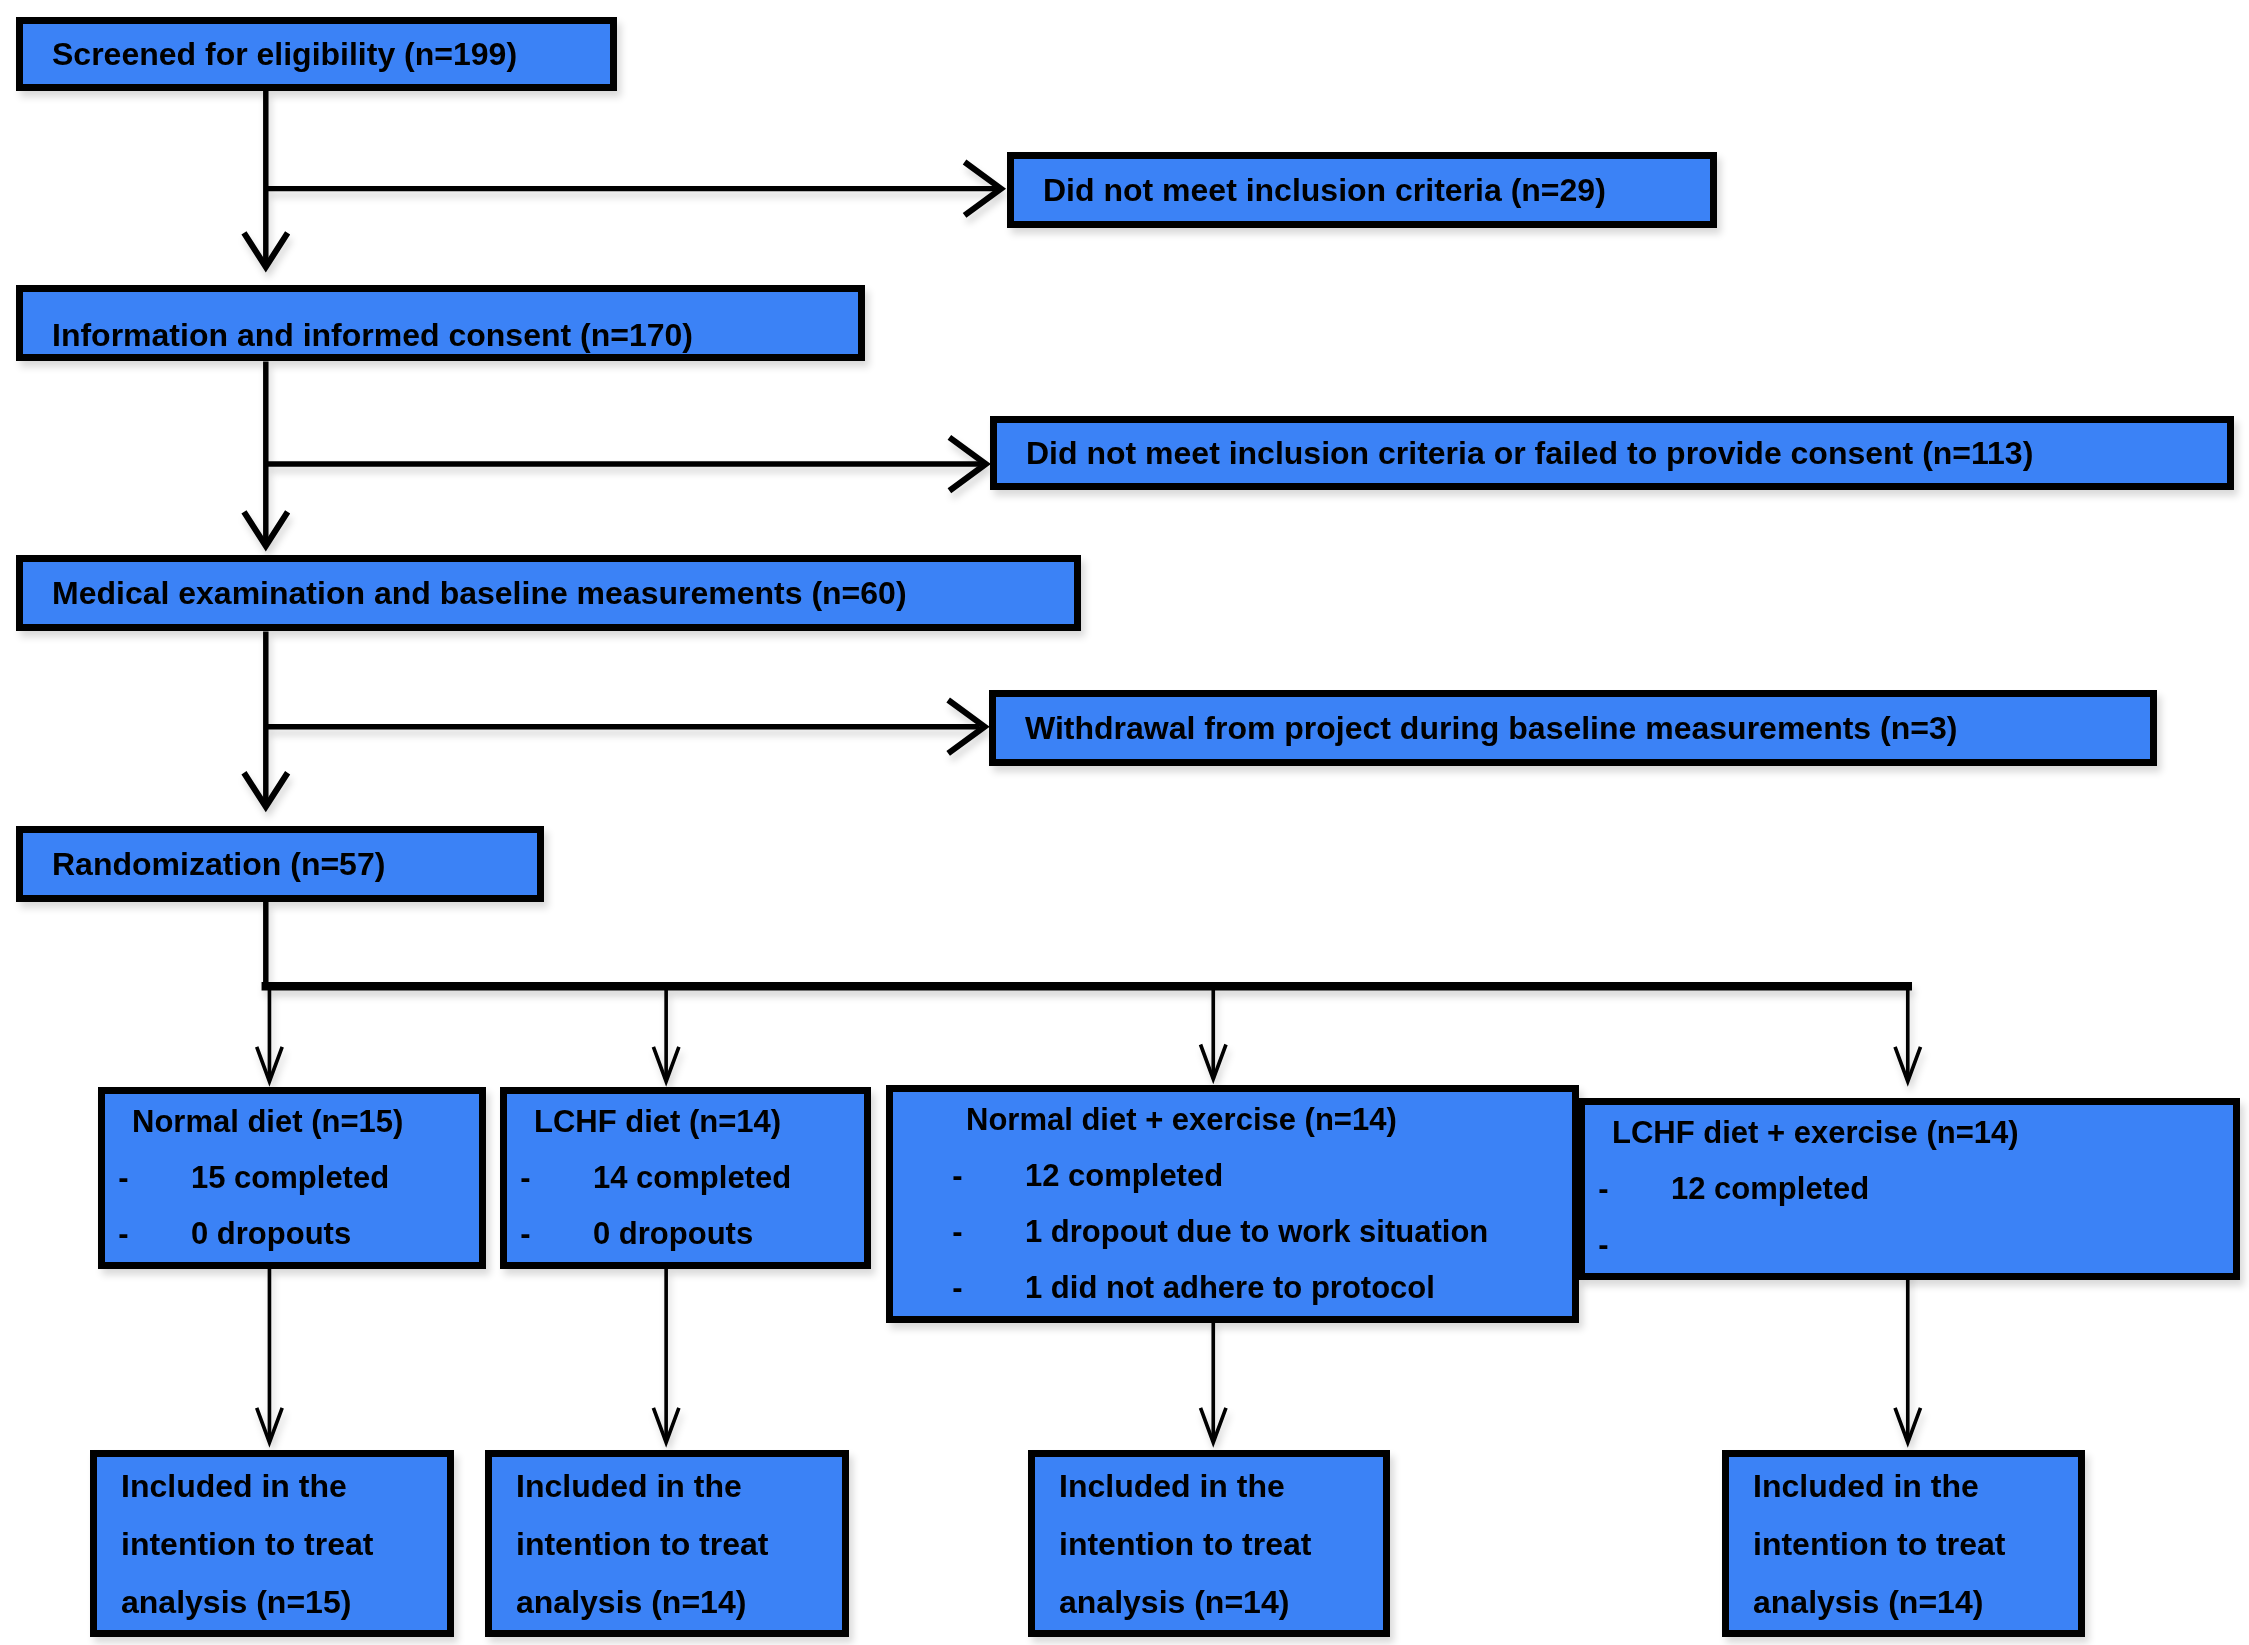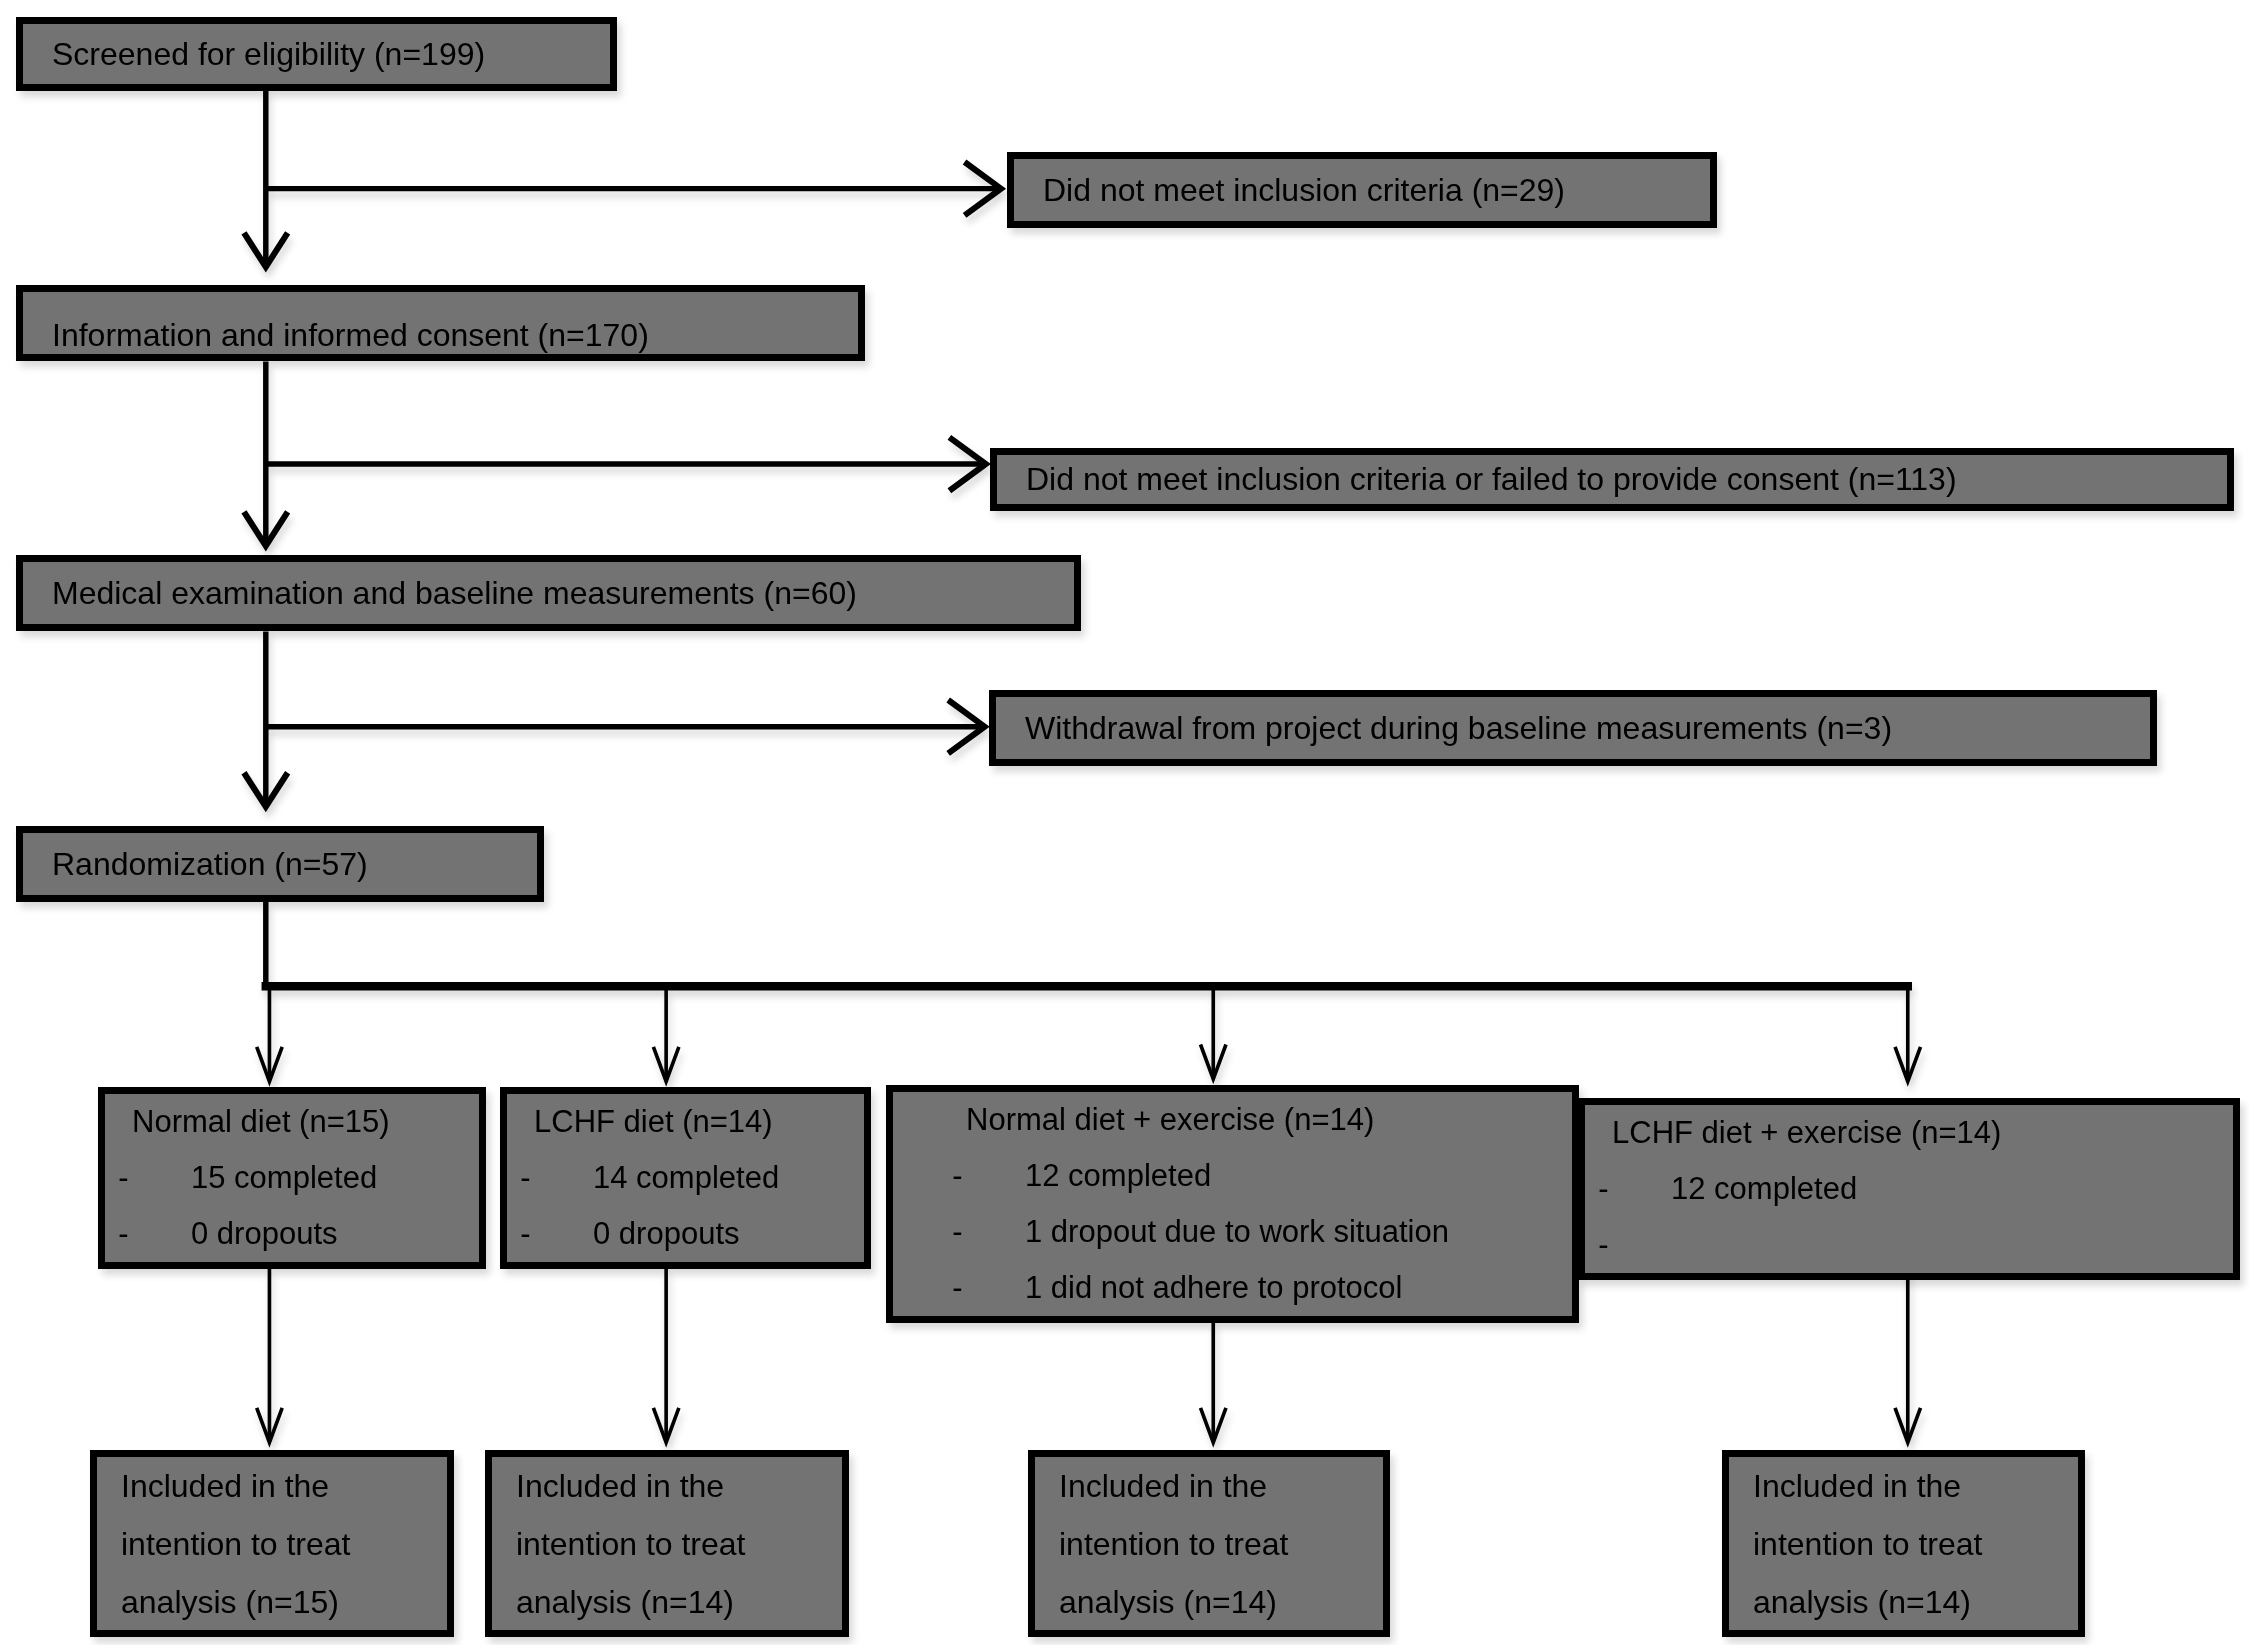--- a/index.html
+++ b/index.html
@@ -8,22 +8,23 @@
     width:2250px; height:1645px;
     background:#ffffff;
     font-family:"Liberation Sans", sans-serif;
     color:#000;
     overflow:hidden;
   }
   .box {
     position:absolute;
     box-sizing:border-box;
     border:7.3px solid #000;
-    background:#737373;
+    background:#3b82f6;
     box-shadow:3.6px 6px 7.3px rgba(0,0,0,0.15);
+    font-weight:bold;
   }
   .line-box {
     display:flex; align-items:center;
     font-size:32px;
     padding:0 12px 0 29px;
     white-space:nowrap;
   }
   .arm {
     font-size:31px;
     line-height:56px;
@@ -141,21 +142,21 @@
   </div>
 
   <div class="box line-box" style="left:16px; top:826px; width:528px; height:76px;">
     <span>Randomization (n=57)</span>
   </div>
 
   <div class="box line-box" style="left:1007px; top:152px; width:710px; height:76px;">
     <span>Did not meet inclusion criteria (n=29)</span>
   </div>
 
-  <div class="box line-box" style="left:990px; top:448px; width:1244px; height:63px;">
+  <div class="box line-box" style="left:990px; top:416px; width:1244px; height:74px;">
     <span>Did not meet inclusion criteria or failed to provide consent (n=113)</span>
   </div>
 
   <div class="box line-box" style="left:989px; top:690px; width:1168px; height:76px;">
     <span>Withdrawal from project during baseline measurements (n=3)</span>
   </div>
 
   <div class="box arm" style="left:98px; top:1087px; width:388px; height:182px;">
     <div class="arm-title">Normal diet (n=15)</div>
     <div class="bullet">

